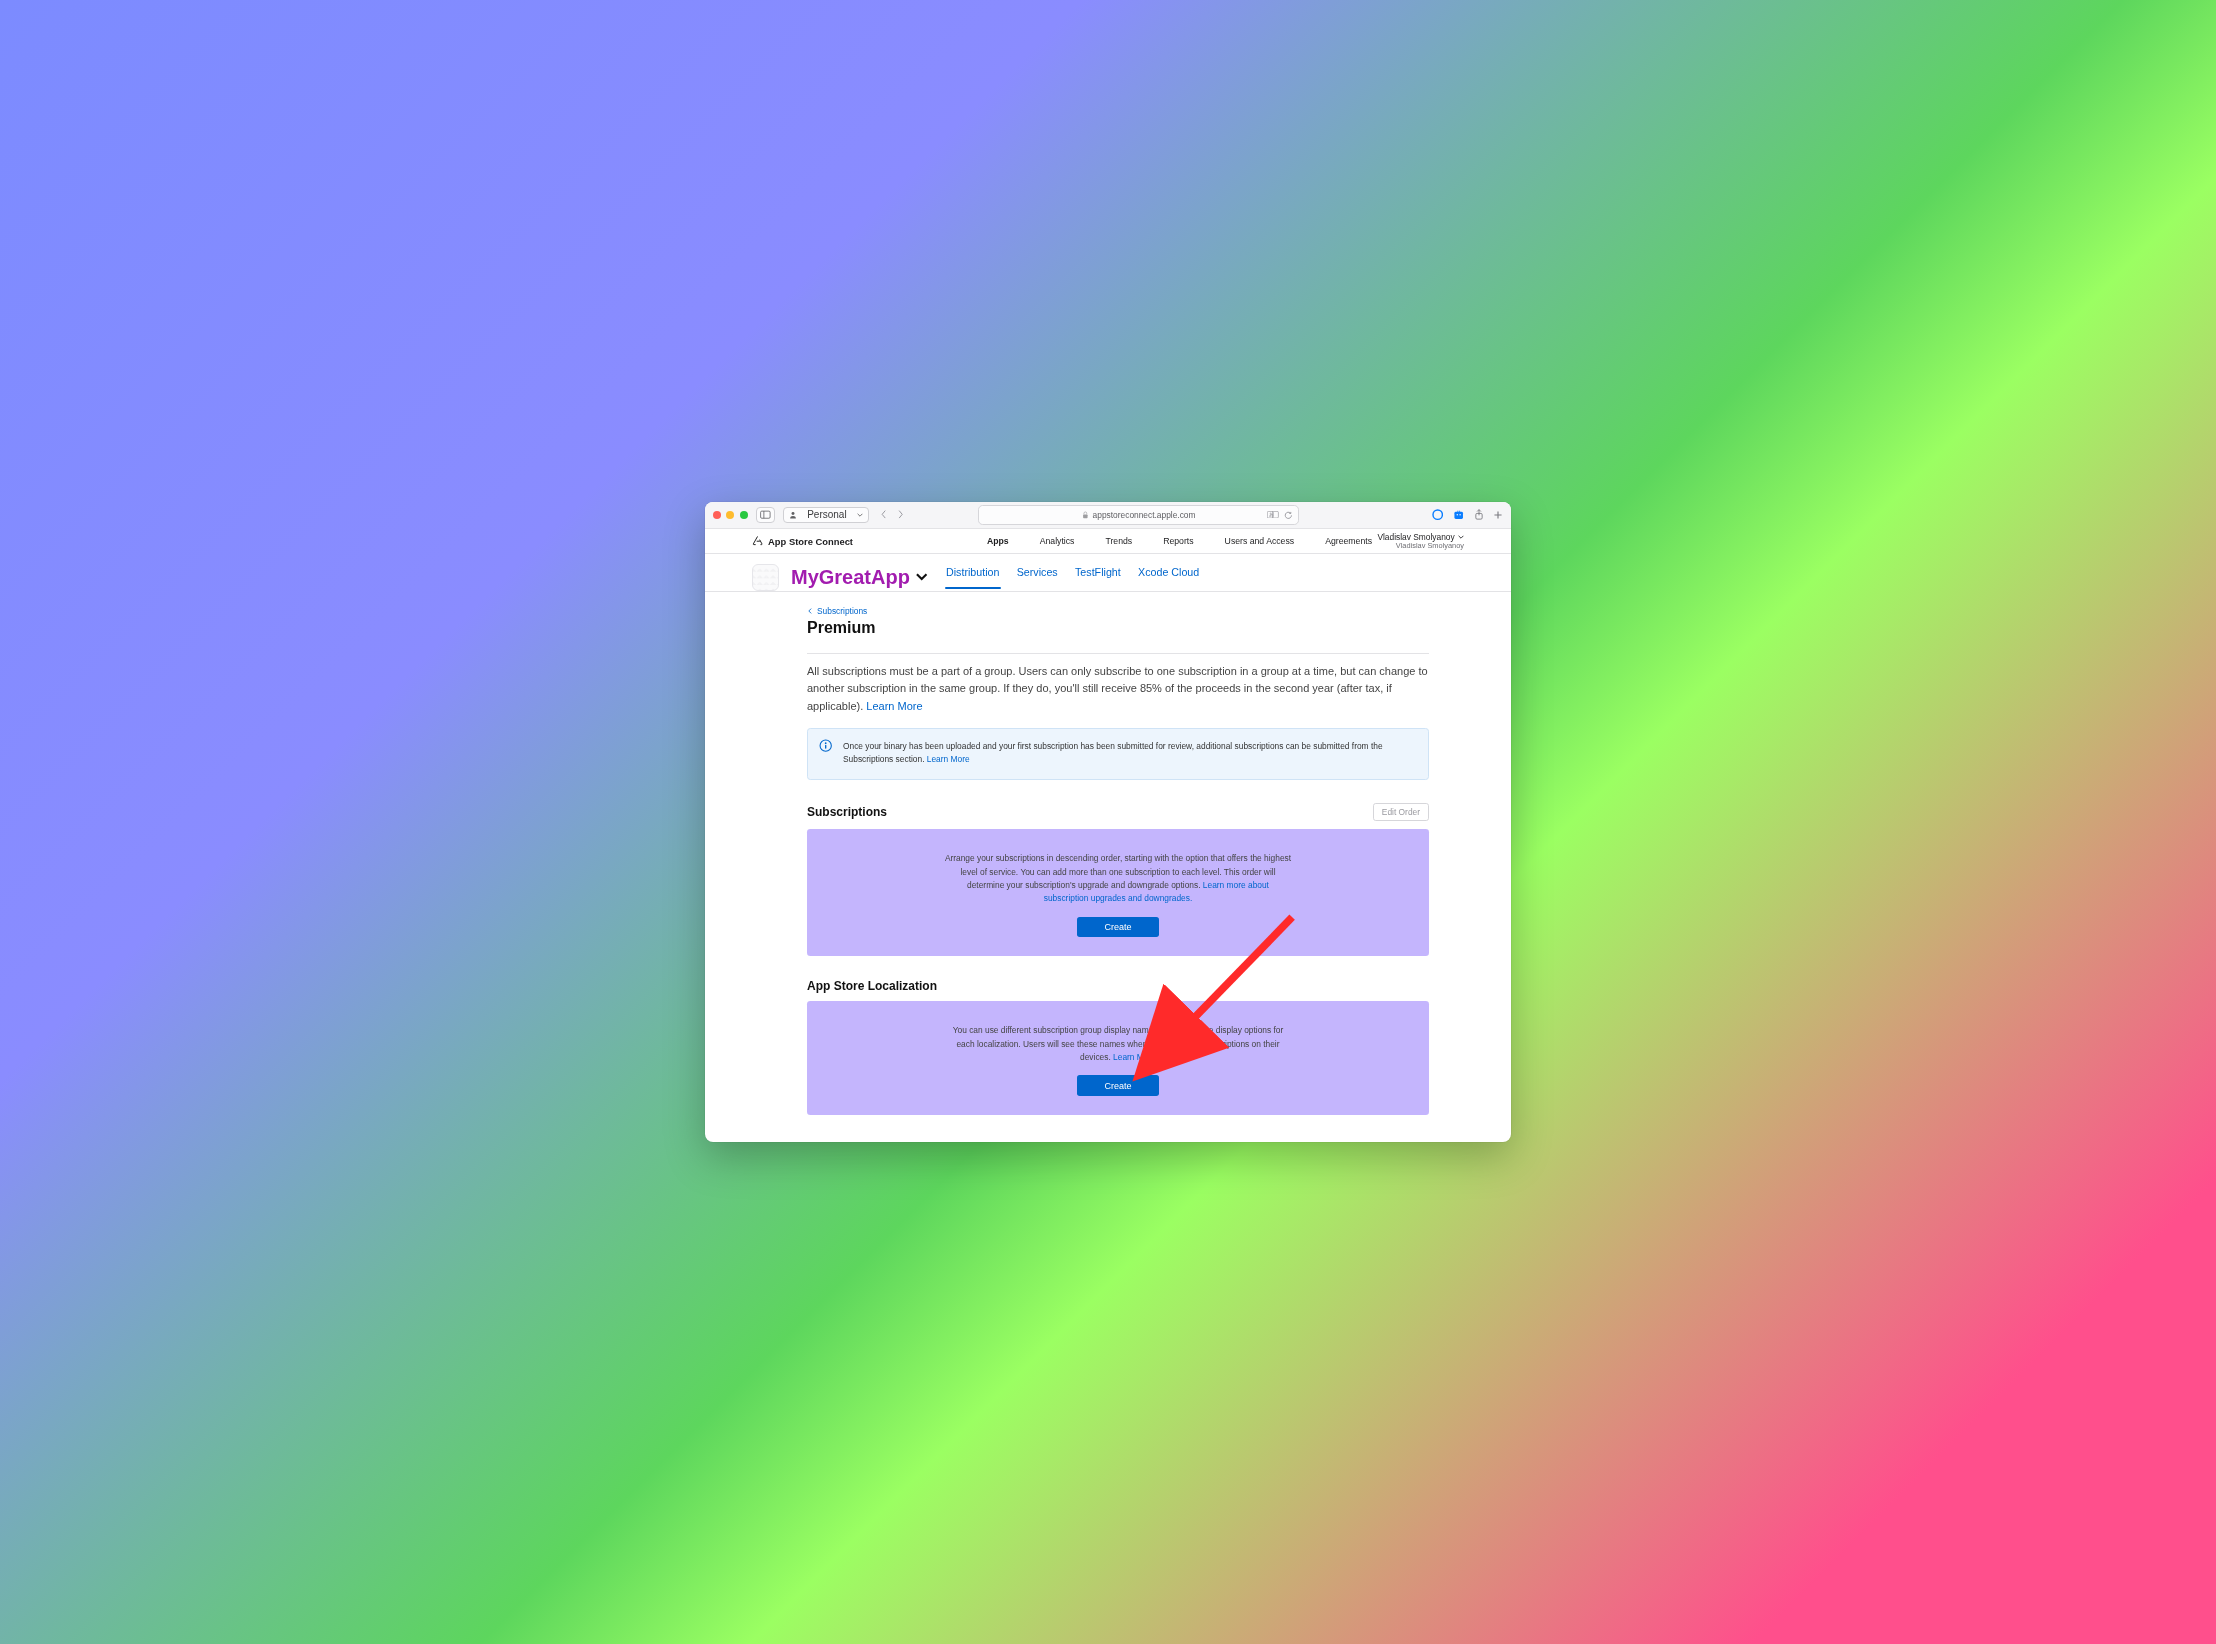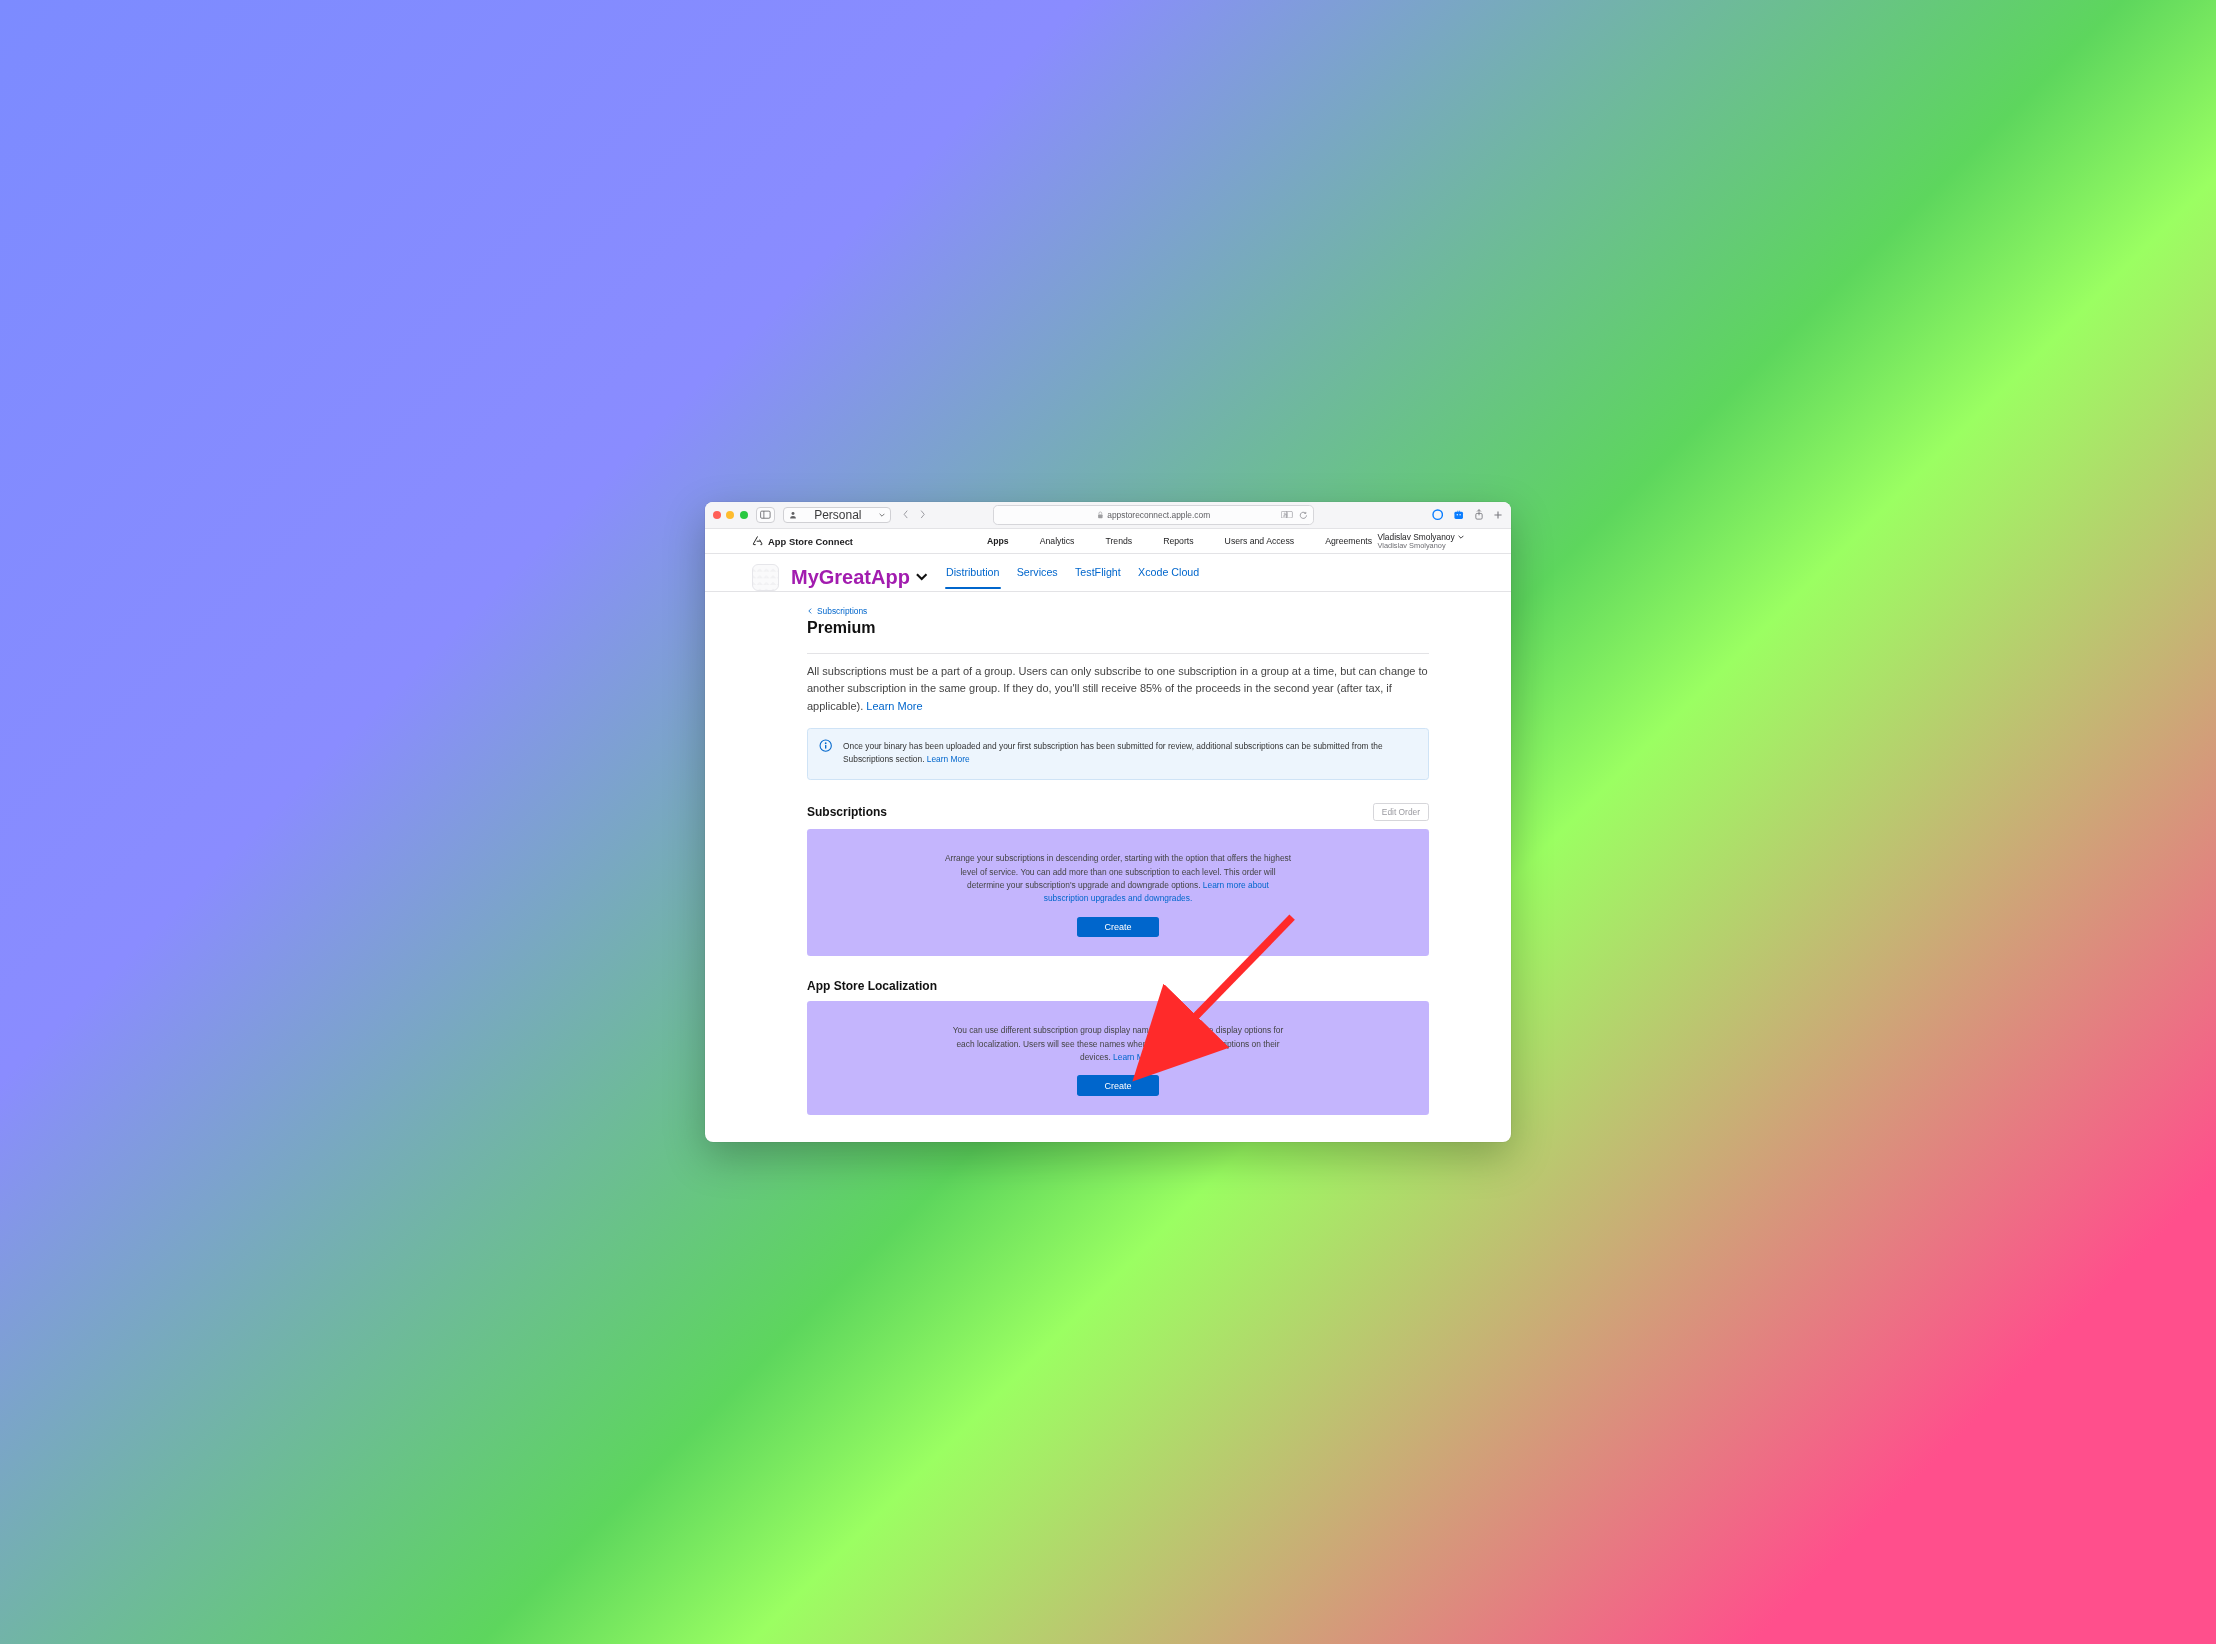--- a/index.html
+++ b/index.html
@@ -18,21 +18,21 @@
   .toolbar {
     height:27px; background:#f5f5f7; border-bottom:0.7px solid #e3e3e6;
     display:flex; align-items:center; padding:0 8px; gap:8px;
   }
   .traffic { display:flex; gap:5.4px; }
   .traffic span { width:8px; height:8px; border-radius:50%; display:block; }
   .tl-red{background:#ff5f57} .tl-yel{background:#febc2e} .tl-grn{background:#28c840}
   .tb-btn { width:19px; height:16px; border:0.7px solid #d0d0d4; border-radius:4px; background:#fcfcfd;
     display:flex; align-items:center; justify-content:center; color:#5a5a5e; cursor:default; }
   .profile-chip { height:16px; border:0.7px solid #d0d0d4; border-radius:4px; background:#fcfcfd;
-    display:flex; align-items:center; gap:17px; padding:0 5.4px; font-size:12px; color:#3a3a3c; }
+    display:flex; align-items:center; gap:10px; padding:0 5.4px; font-size:10px; color:#3a3a3c; }
   .profile-chip svg{opacity:.8}
   .nav-arrows{display:flex;gap:4px;color:#9a9aa0}
   .nav-arrows span{width:13.4px;text-align:center;cursor:default}
   .addr {
     flex:0 1 321px; margin:0 auto; height:20px; border:0.7px solid #d6d6da; border-radius:4.7px;
     background:#fcfcfd; display:flex; align-items:center; justify-content:center; gap:4px;
     font-size:8.4px; color:#5f5f63; position:relative;
   }
   .addr .lock{opacity:.6}
   .addr .right-icons{position:absolute;right:5.4px;display:flex;gap:5.4px;color:#8a8a90}
@@ -40,21 +40,21 @@
   .tb-right .plus{color:#7a7a80}
   .tb-right .share{color:#7a7a80}
 
   
   .asc-header{height:25.4px;border-bottom:0.7px solid #e3e3e6;background:#fff;display:flex;align-items:center;padding:0 47px 0 47px;}
   .asc-brand{display:flex;align-items:center;gap:5.4px;font-weight:600;font-size:9.4px;color:#1d1d1f}
   .asc-brand svg{width:10.7px;height:10.7px}
   .asc-nav{display:flex;gap:31px;margin-left:134px;font-size:8.7px;color:#1d1d1f}
   .asc-nav a{color:#1d1d1f;text-decoration:none;cursor:default}
   .asc-nav a.active{font-weight:700}
-  .asc-user{margin-left:auto;line-height:1.2}
+  .asc-user{margin-left:auto;text-align:right;line-height:1.2}
   .asc-user .u1{font-size:8.4px;color:#1d1d1f;display:flex;align-items:center;gap:3.3px;justify-content:flex-end}
   .asc-user .u2{font-size:7.4px;color:#6e6e73}
 
   
   .app-bar{padding:9.4px 47px 0 47px;border-bottom:0.7px solid #e3e3e6;background:#fff;display:flex;align-items:center;gap:12px}
   .app-ico{width:27px;height:27px;border-radius:6px;background:
     linear-gradient(45deg,#f1f1f3 25%,transparent 25%) 0 0/6.7px 6.7px,
     linear-gradient(-45deg,#f1f1f3 25%,transparent 25%) 0 0/6.7px 6.7px,
     #fafafb; border:0.7px solid #e6e6ea;}
   .app-name{font-size:20px;font-weight:700;color:#a21caf;display:flex;align-items:center;gap:5.4px}

